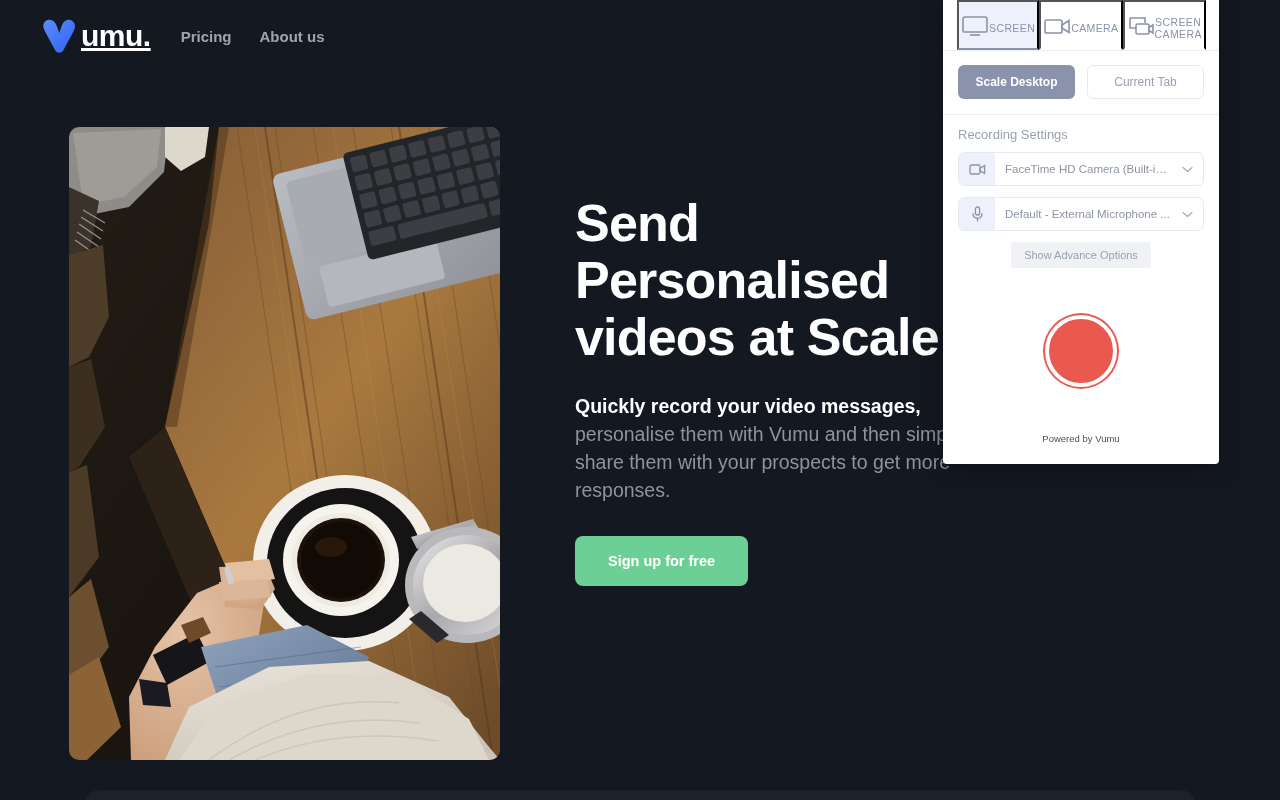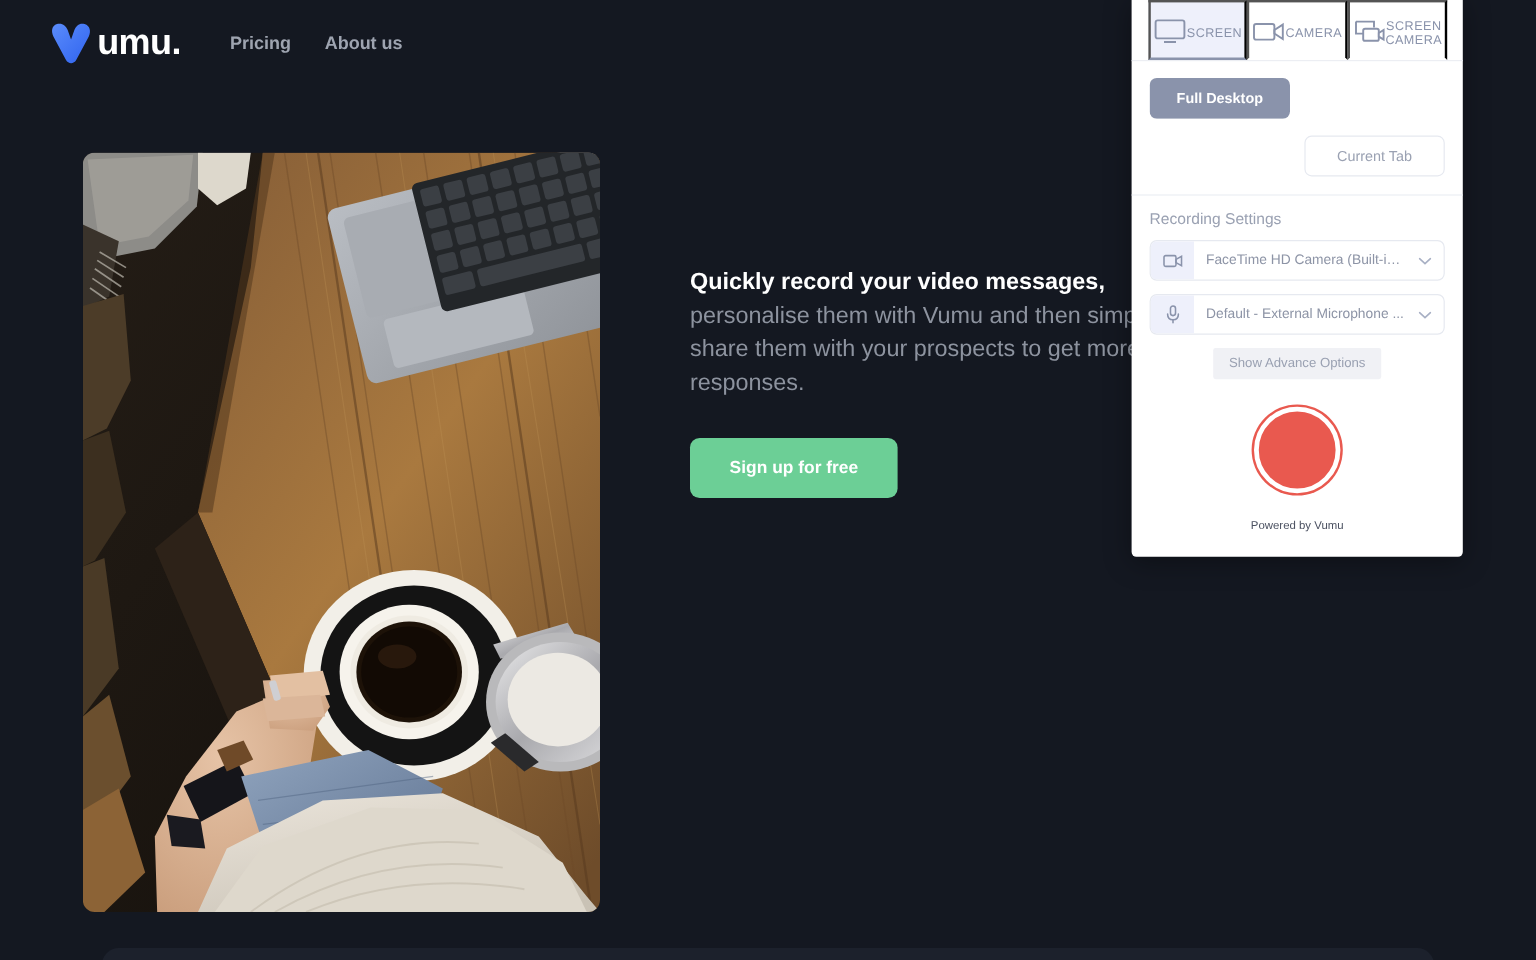--- a/index.html
+++ b/index.html
@@ -16,23 +16,23 @@
 
   
   #navbar{
     position:absolute; top:0; left:0; width:1280px; height:72px;
     display:flex; align-items:center; padding-left:42px;
   }
   .logo-wrap{ display:flex; align-items:center; height:40px; }
   .logo-v{ width:42px; height:36px; display:block; }
   .logo-word{
     color:#ffffff; font-size:30px; font-weight:700; letter-spacing:-0.5px;
-    margin-left:-3px; line-height:1;
-  }
-  .nav-links{ display:flex; align-items:center; gap:28px; margin-left:41px; }
+    margin-left:-3px; line-height:1;text-decoration:underline;
+  }
+  .nav-links{ display:flex; align-items:center; gap:28px; margin-left:30px; }
   .nav-link{
     color:#9ea4b0; font-size:15px; font-weight:600; cursor:pointer;
     text-decoration:none; white-space:nowrap;
   }
 
   
   #hero{ position:absolute; top:110px; left:0; width:1280px; }
 
   #hero-image{
     position:absolute; left:69px; top:17px; width:431px; height:633px;
@@ -94,21 +94,21 @@
   
   #source-toggle{
     display:flex; gap:12px; padding:14px 15px 15px;
     border-bottom:1px solid #eceef3;
   }
   .src-btn{
     flex:1; height:34px; border-radius:6px; font-size:12px; font-weight:600;
     cursor:pointer; font-family:inherit; border:1px solid transparent;
   }
   .src-btn.active{ background:#8a93ab; color:#ffffff; }
-  .src-btn.inactive{ background:#ffffff; color:#9aa1b2; border-color:#e6e9f0; font-weight:400;margin-top:48px; }
+  .src-btn.inactive{ background:#ffffff; color:#9aa1b2; border-color:#e6e9f0; font-weight:400; }
 
   
   #settings{ padding:12px 15px 0; }
   #settings-label{ font-size:13px; color:#9aa1b2; margin-bottom:10px; }
   .select-row{
     display:flex; align-items:center; height:34px; border:1px solid #e6e9f0;
     border-radius:6px; background:#ffffff; margin-bottom:11px;
     overflow:hidden; cursor:pointer;
   }
   .select-row .sel-ic{
@@ -345,20 +345,23 @@
         <path d="M110 633 L150 578 L240 546 L330 548 L400 592 L420 633 Z" fill="#ded8cc"></path>
         <g stroke="#c4bdae" stroke-width="1.6" opacity="0.6" fill="none">
           <path d="M140 633 Q230 566 330 576"></path>
           <path d="M160 633 Q250 582 350 596"></path>
           <path d="M186 633 Q270 598 368 614"></path>
         </g>
       </svg>
     </div>
 
     <div id="hero-copy">
+      <h1 id="headline">Send
+Personalised
+videos at Scale</h1>
       <p id="subhead"><span class="strong">Quickly record your video messages,</span><span> personalise them with Vumu and then simply share them with your prospects to get more responses.</span></p>
       <button id="cta-button">Sign up for free</button>
     </div>
   </div>
 
   <div id="next-section"></div>
 </div>
 
 <div id="recorder">
 
@@ -392,21 +395,21 @@
           <rect x="9" y="9" width="13" height="10" rx="1.6" fill="#fff"></rect>
           <path d="M22 12.5 L26 10 L26 18 L22 15.5 Z" fill="#fff"></path>
         </svg>
       </span>
       <span class="lbl">SCREEN
 CAMERA</span>
     </button>
   </div>
 
   <div id="source-toggle">
-    <button class="src-btn active">Full Desktop</button>
+    <button class="src-btn active">Scale Desktop</button>
     <button class="src-btn inactive">Current Tab</button>
   </div>
 
   <div id="settings">
     <div id="settings-label">Recording Settings</div>
 
     <div class="select-row">
       <span class="sel-ic">
         <svg width="17" height="13" viewBox="0 0 17 13" fill="none" stroke="#8a93ab" stroke-width="1.3">
           <rect x="1" y="2" width="10" height="9" rx="1.4"></rect>

